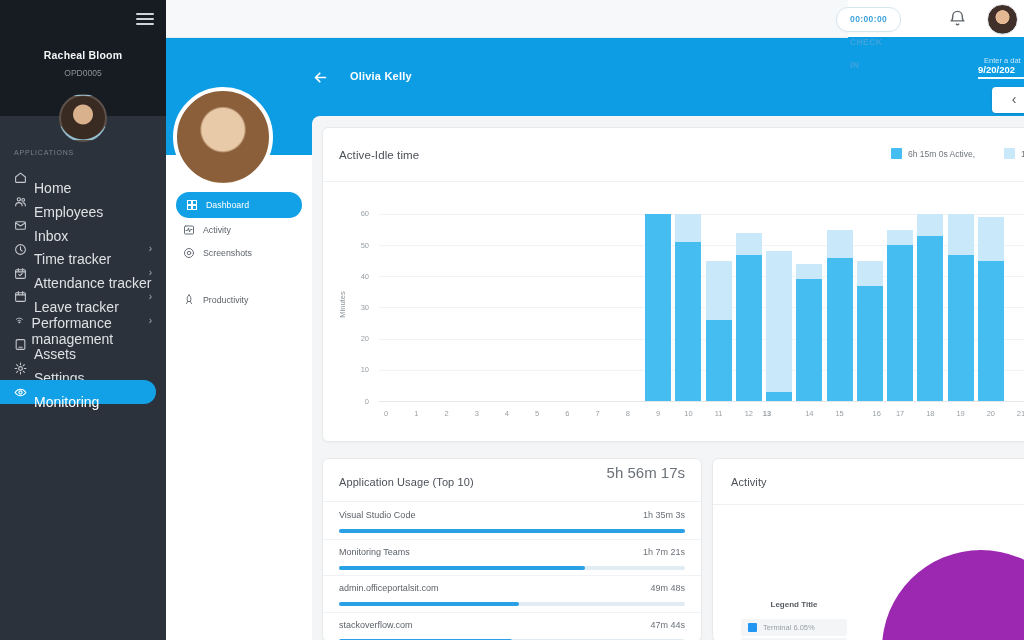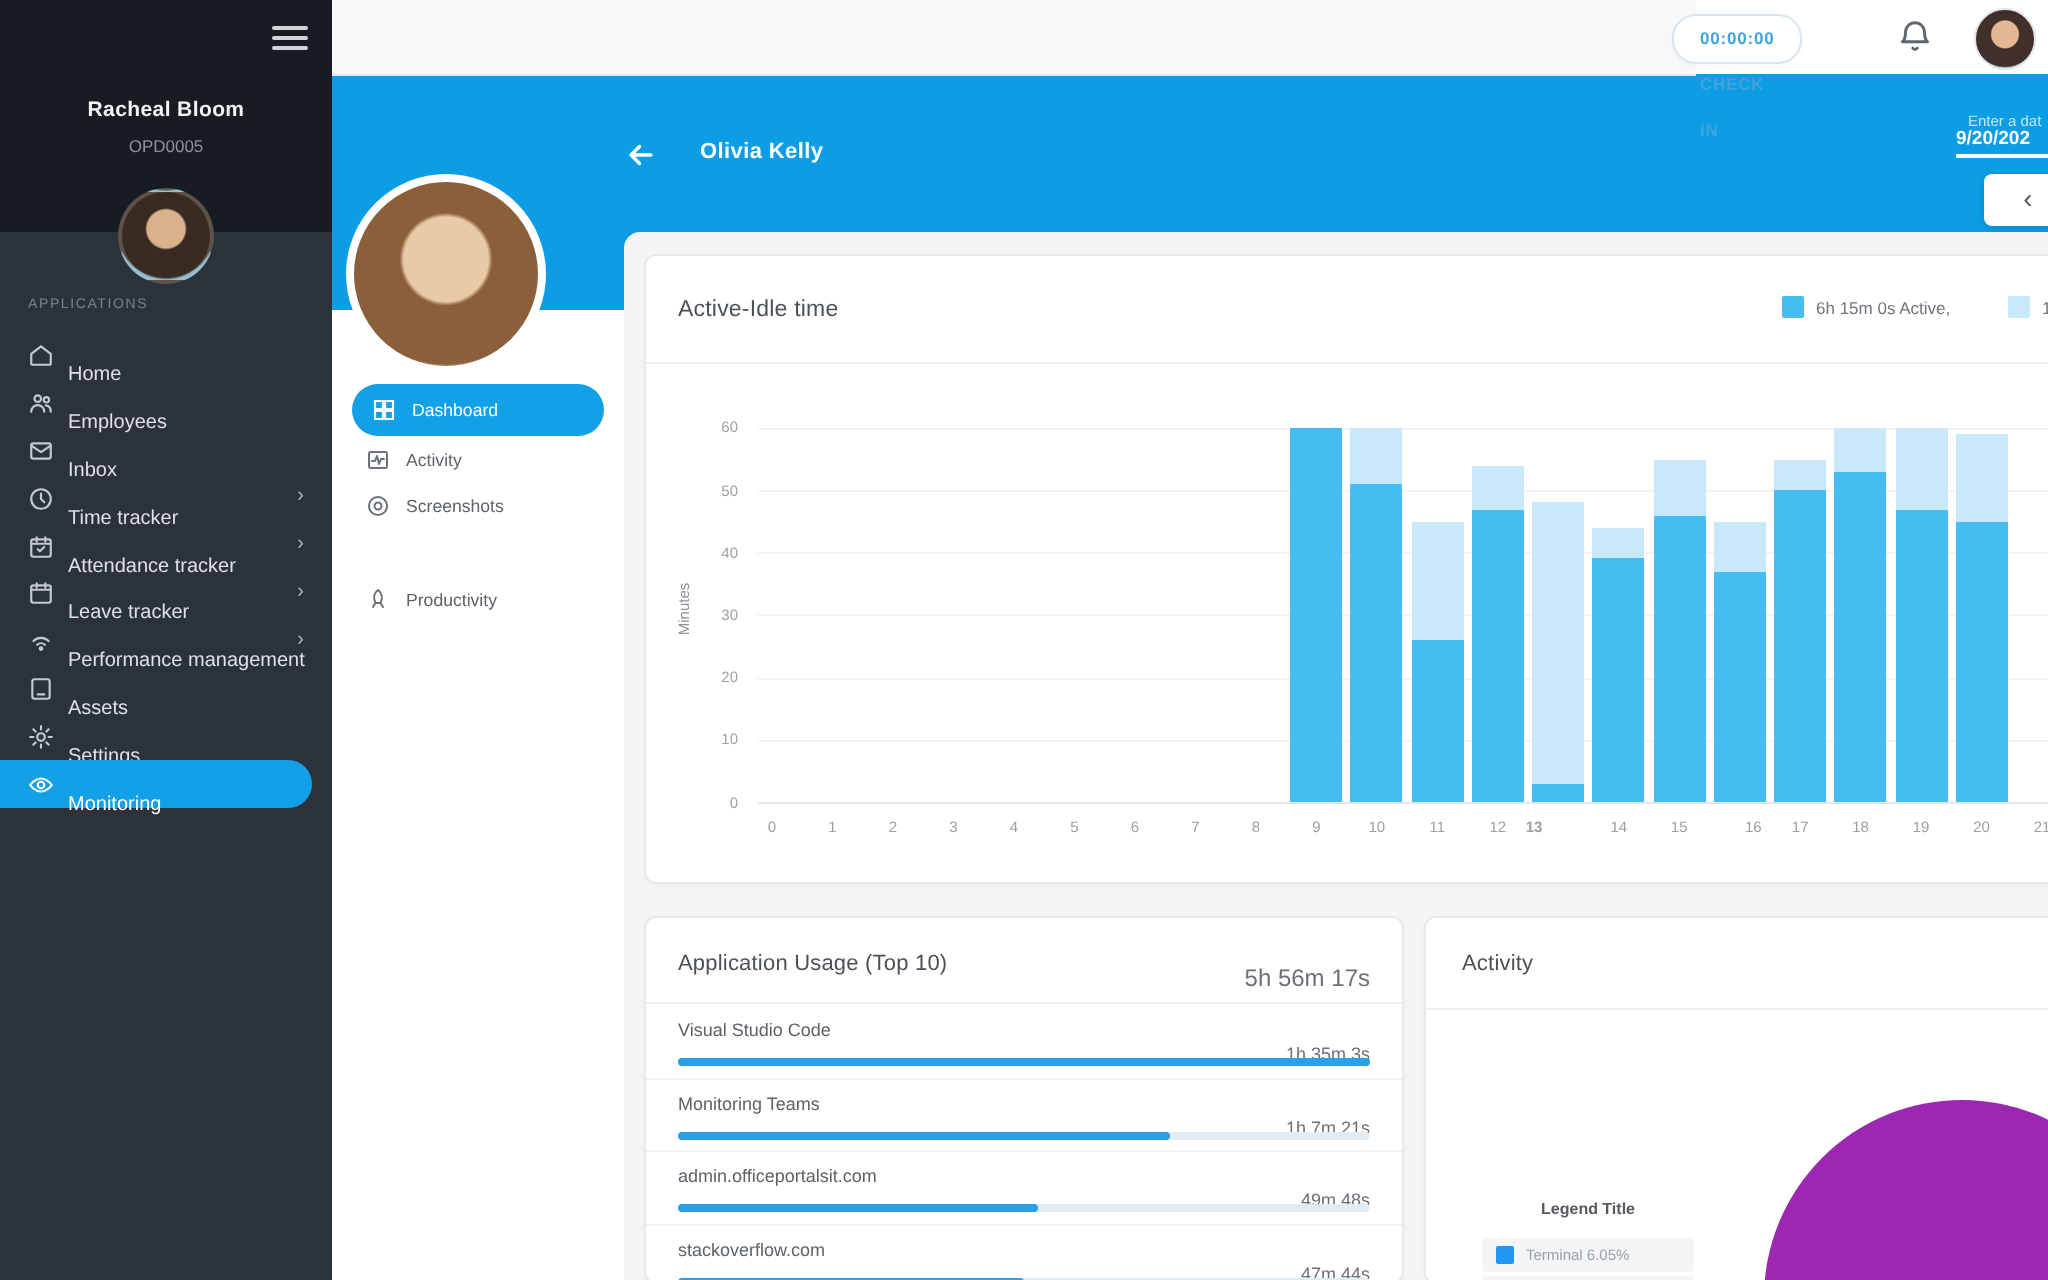--- a/index.html
+++ b/index.html
@@ -16,21 +16,21 @@
   .sb-name{position:absolute;left:0;top:49px;width:166px;text-align:center;color:#f2f4f6;
            font-size:10.5px;font-weight:bold;letter-spacing:.2px;}
   .sb-id{position:absolute;left:0;top:68px;width:166px;text-align:center;color:#8b929b;font-size:8.5px;}
   .sb-avatar{position:absolute;left:59px;top:94px;width:44px;height:44px;border-radius:50%;
              border:2px solid rgba(255,255,255,.18);
              background:radial-gradient(circle at 50% 42%,#d9b18c 28%,#3a2b22 31% 72%,#7fb0c4 75%);}
   .sb-section{position:absolute;left:14px;top:149px;color:#79818a;font-size:7px;letter-spacing:.8px;}
   .sb-nav{position:absolute;left:0;top:166px;width:166px;}
   .sb-item{position:relative;height:23.8px;display:flex;align-items:center;color:#dde1e5;cursor:pointer;}
   .sb-item .ic{width:13px;height:13px;margin:0 0 0 14px;color:#c3c9cf;}
-  .sb-item .lb{margin-left:7px;font-size:10px;margin-top:20px;}
+  .sb-item .lb{margin-left:7px;font-size:14px;margin-top:20px;}
   .sb-item .chev{position:absolute;right:14px;top:50%;transform:translateY(-58%);
                  color:#aab1b8;font-size:10px;}
   .sb-item.sel{background:#12a0e6;width:156px;border-radius:0 16px 16px 0;color:#fff;}
   .sb-item.sel .ic{color:#fff;}
 
   
   .topbar{left:166px;top:0;width:682px;height:37px;background:#f7f8f9;border-bottom:1px solid #e9ebee;z-index:20;}
   .checkin{position:absolute;left:670px;top:7px;height:23px;padding:0 13px;background:#fff;
            border:1px solid #d6e6f0;border-radius:12px;color:#3fa3dc;font-size:8.5px;font-weight:bold;
            letter-spacing:.4px;line-height:23px;cursor:pointer;box-shadow:0 1px 2px rgba(0,0,0,.03);}
@@ -78,24 +78,24 @@
   .legend-tx{font-size:8.5px;color:#6f757c;}
   .ylab{position:absolute;left:12px;width:34px;text-align:right;font-size:7.5px;color:#9aa0a5;}
   .grid{position:absolute;left:56px;right:14px;height:1px;background:#f1f3f4;}
   .grid.zero{background:#e4e7e9;}
   .xlab{position:absolute;width:22px;text-align:center;font-size:7.5px;color:#9aa0a5;top:281px;}
   .bar{position:absolute;width:26px;}
   .minutes{position:absolute;left:6px;top:172px;color:#8d9399;font-size:7.5px;transform:rotate(-90deg);}
 
   
   .card2{left:322px;top:458px;width:378px;height:182px;z-index:9;}
-  .u-total{position:absolute;right:16px;top:23px;font-size:12px;color:#6b7178;}
+  .u-total{position:absolute;right:16px;top:5px;font-size:15px;color:#6b7178;}
   .u-row{position:absolute;left:0;width:378px;height:36.5px;border-bottom:1px solid #f0f2f3;}
   .u-name{position:absolute;left:16px;top:8px;font-size:9px;color:#5c6268;}
-  .u-time{position:absolute;right:16px;top:8px;font-size:9px;color:#6b7178;margin-top:12px;}
+  .u-time{position:absolute;right:16px;top:8px;font-size:9px;color:#6b7178;}
   .u-track{position:absolute;left:16px;right:16px;top:27px;height:4px;border-radius:2px;background:#e2ecf3;}
   .u-fill{height:4px;border-radius:2px;background:#2aa1e6;}
 
   
   .card3{left:712px;top:458px;width:332px;height:182px;z-index:9;}
   .lg-title{position:absolute;left:26px;top:141px;width:110px;text-align:center;
             font-size:8px;font-weight:bold;color:#555a60;}
   .lg-row{position:absolute;left:28px;width:106px;height:17px;background:#f4f5f6;border-radius:2px;
           display:flex;align-items:center;}
   .lg-sq{width:9px;height:9px;border-radius:1px;margin:0 6px 0 7px;}

